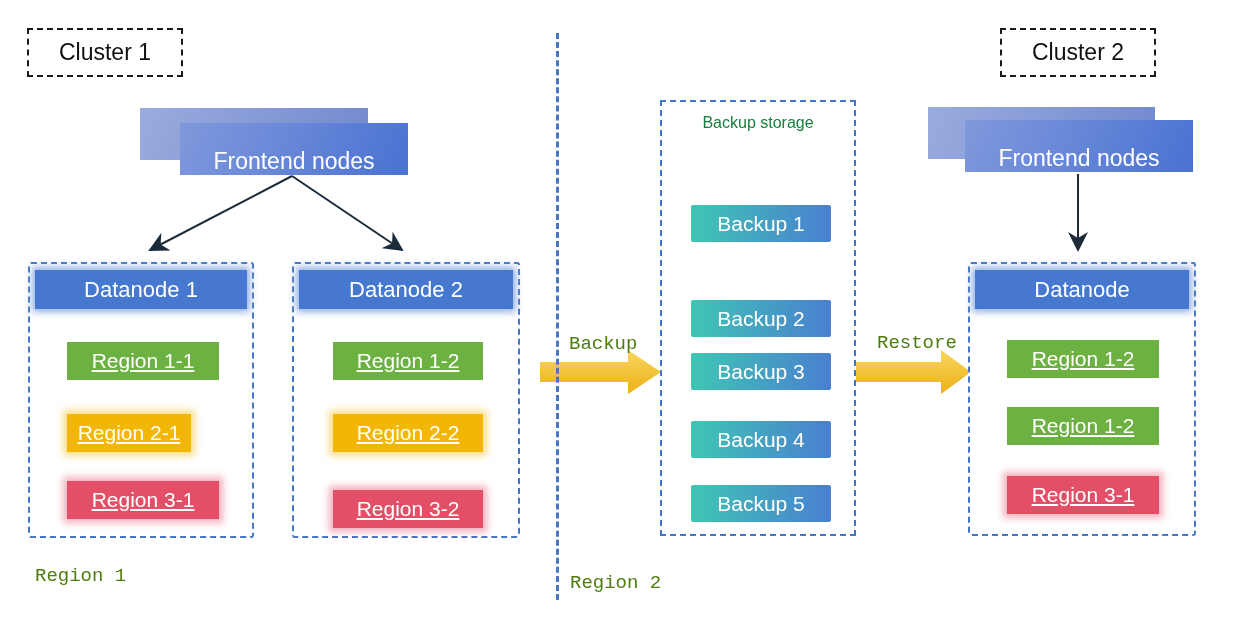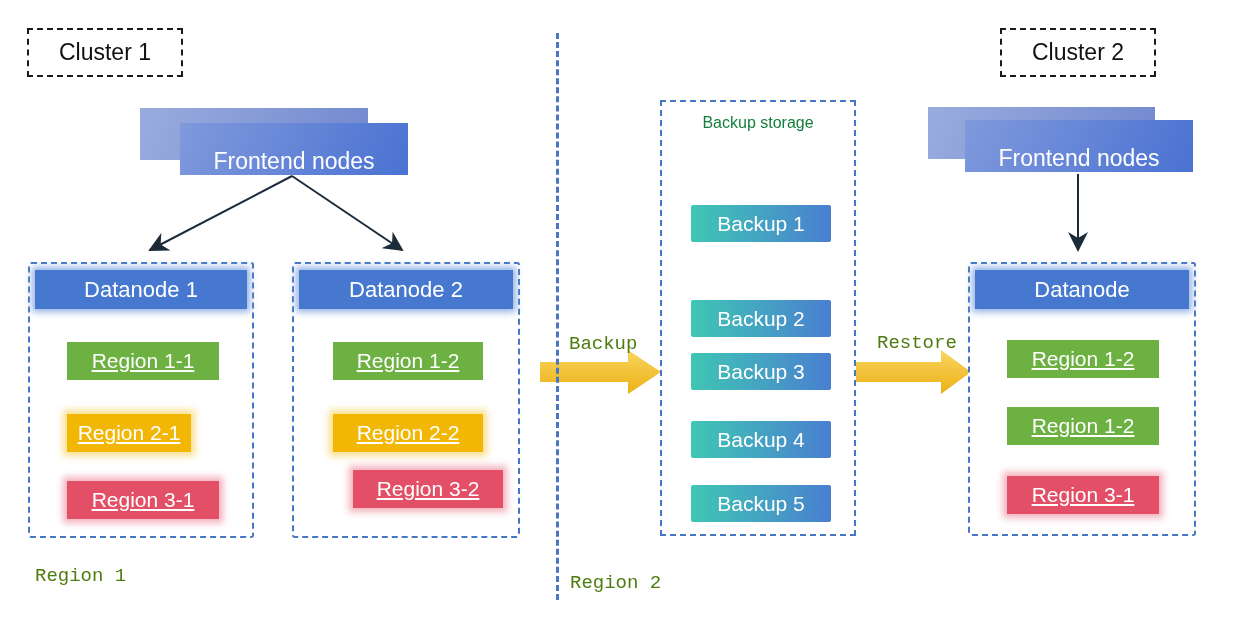--- a/index.html
+++ b/index.html
@@ -143,21 +143,21 @@
   <div class="abs dn-box" style="left:292px; top:262px; width:228px; height:276px;">
     <div class="abs dn-header" style="left:5px; top:6px; width:214px; height:39px;">
       <span>Datanode 2</span>
     </div>
     <div class="abs region green" style="left:39px; top:78px; width:150px; height:38px;">
       <span>Region 1-2</span>
     </div>
     <div class="abs region yellow" style="left:39px; top:150px; width:150px; height:38px;">
       <span>Region 2-2</span>
     </div>
-    <div class="abs region red" style="left:39px; top:206px; width:150px; height:38px;margin-left:20px;">
+    <div class="abs region red" style="left:39px; top:226px; width:150px; height:38px;">
       <span>Region 3-2</span>
     </div>
   </div>
 
   <div class="abs small-label" style="left:35px; top:565px;">Region 1</div>
 
   <div class="abs small-label" style="left:569px; top:333px;">Backup</div>
 
   <div class="abs backup-store-box" style="left:660px; top:100px; width:196px; height:436px;">
     <div class="abs backup-store-title" style="left:0px; top:10px; width:192px;">Backup storage</div>

